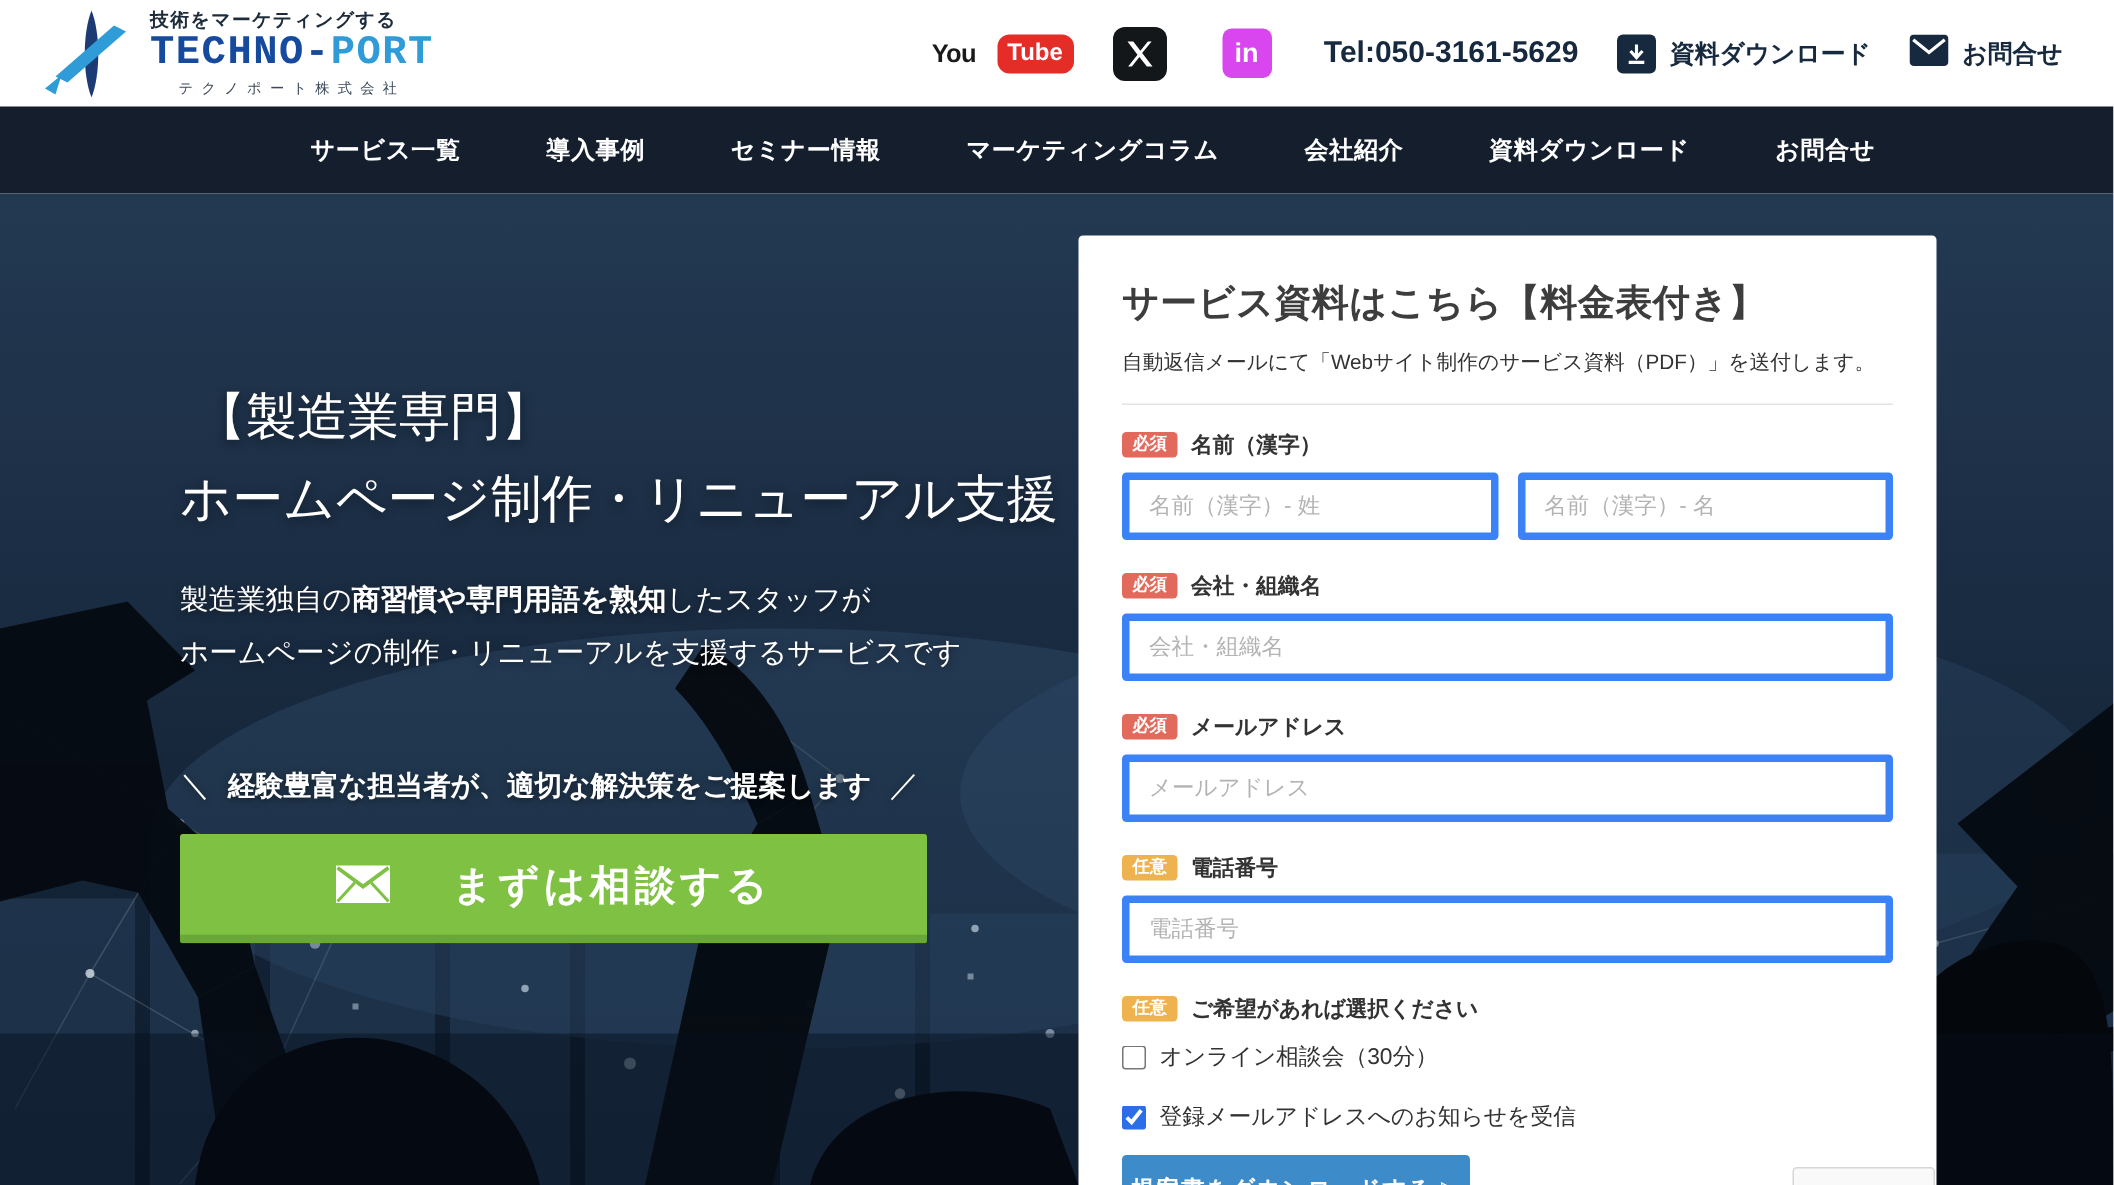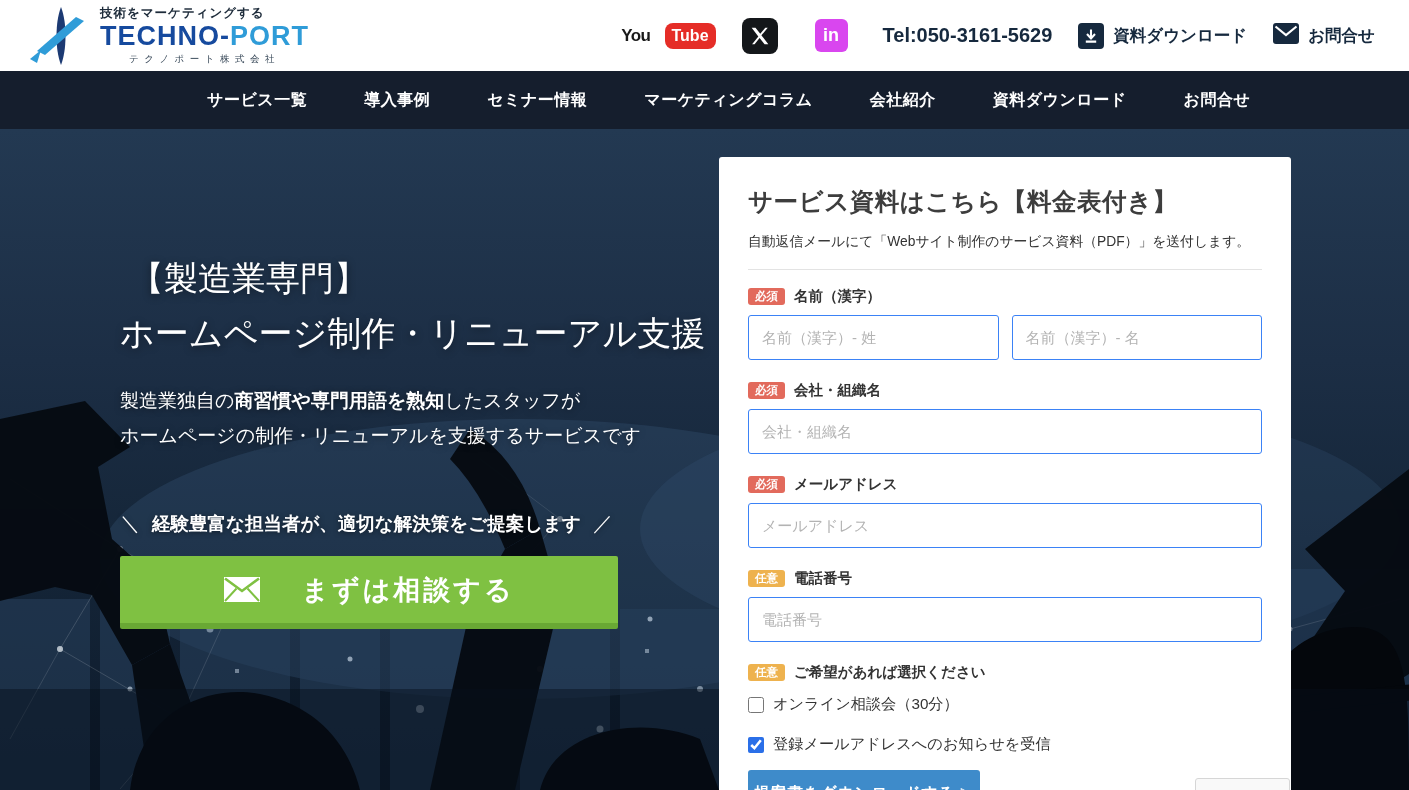--- a/index.html
+++ b/index.html
@@ -4,21 +4,21 @@
 <style>
   * { margin:0; padding:0; box-sizing:border-box; }
   html,body { width:1409px; height:790px; overflow:hidden; background:#fff;
     font-family:"Liberation Sans","DejaVu Sans",sans-serif; }
 
   
   .site-header { height:71px; background:#fff; display:flex; align-items:center; padding:0 34px 0 30px;gap:40px; }
   .logo { display:flex; align-items:center; cursor:pointer; }
   .logo-text { margin-left:8px; }
   .logo-tagline { font-size:12.5px; color:#1d2b3a; font-weight:700; letter-spacing:1px; }
-  .logo-brand { font-size:27px; font-weight:800; letter-spacing:1px; line-height:1.1; color:#164a9e; }
+  .logo-brand { font-size:27px; font-weight:800; letter-spacing:1px; line-height:1.1; color:#164a9e;font-family:Liberation Mono, monospace; }
   .logo-brand .lt { color:#2f9cd8; }
   .logo-company { font-size:9.5px; color:#3a4a5a; letter-spacing:5.5px; text-align:center; margin-top:1px; }
 
   .header-right { margin-left:auto; display:flex; align-items:center; }
   .social { display:flex; align-items:center; cursor:pointer; }
   .yt { margin-right:26px; }
   .yt-you { color:#1a1a1a; font-weight:800; font-size:17px; letter-spacing:-0.5px; }
   .yt-tube { background:#e52d27; color:#fff; font-weight:800; font-size:16px; padding:4px 7px; border-radius:8px; margin-left:14px; }
   .x-box { width:36px; height:36px; background:#14171a; border-radius:8px; display:flex; align-items:center; justify-content:center; margin-right:37px; }
   .li-box { width:33px; height:33px; background:#d946ef; border-radius:6px; display:flex; align-items:center; justify-content:center; color:#fff; font-weight:800; font-size:18px; margin-right:35px; }
@@ -51,21 +51,21 @@
   .form-card { position:absolute; left:719px; top:28px; width:572px; height:700px; background:#fff;
     border-radius:3px; padding:28px 29px; }
   .form-title { font-size:24.5px; font-weight:700; color:#3d3d3d; letter-spacing:0.5px; }
   .form-sub { font-size:13.8px; color:#333; margin-top:15px; }
   .form-hr { border:none; border-top:1px solid #e3e3e3; margin:18px 0 17px; }
   .label-row { display:flex; align-items:center; gap:9px; margin-bottom:9px; }
   .badge { font-size:11.5px; font-weight:700; color:#fff; padding:3px 7px; border-radius:3px; line-height:1; }
   .badge.req { background:#e26a5c; }
   .badge.opt { background:#eeb24e;text-align:right; }
   .f-label { font-size:14.5px; font-weight:700; color:#333; }
-  .f-input { width:100%; height:45px; border:1px solid #3b82f6; border-radius:3px; padding:0 13px; font-size:15px; color:#333;
+  .f-input { width:100%; height:45px; border:5px solid #3b82f6; border-radius:3px; padding:0 13px; font-size:15px; color:#333;
     font-family:"Liberation Sans","DejaVu Sans",sans-serif; }
   .f-input::placeholder { color:#b3b3b3; }
   .field { margin-bottom:21px; }
   .name-row { display:flex; gap:13px; }
   .name-row .f-input { flex:1; }
   .chk-row { display:flex; align-items:center; gap:9px; font-size:15.2px; color:#333; }
   .chk-row.first { margin-top:12px; }
   .chk-row.second { margin-top:19px; }
   .chk-row input { width:16px; height:16px; accent-color:#2a6fe8; cursor:pointer; }
   .submit-btn { margin-top:15px; width:232px; height:46px; background:#3e8bca; border:none; border-radius:3px;

